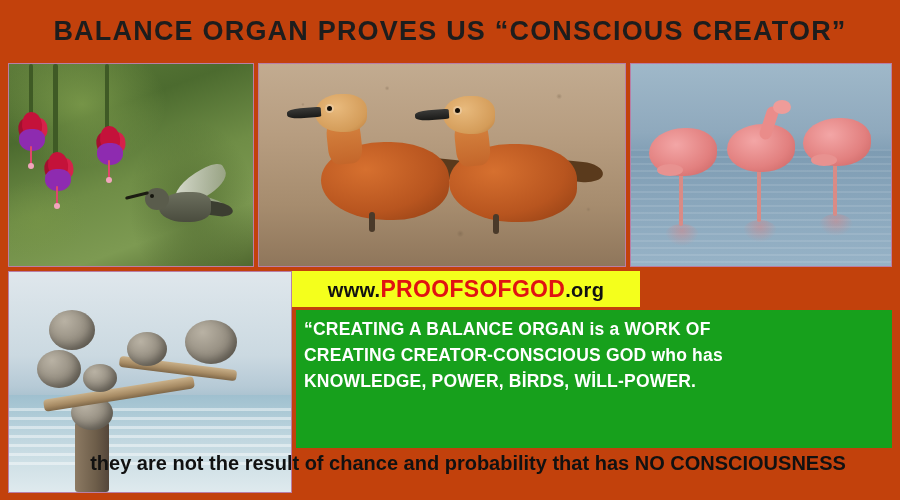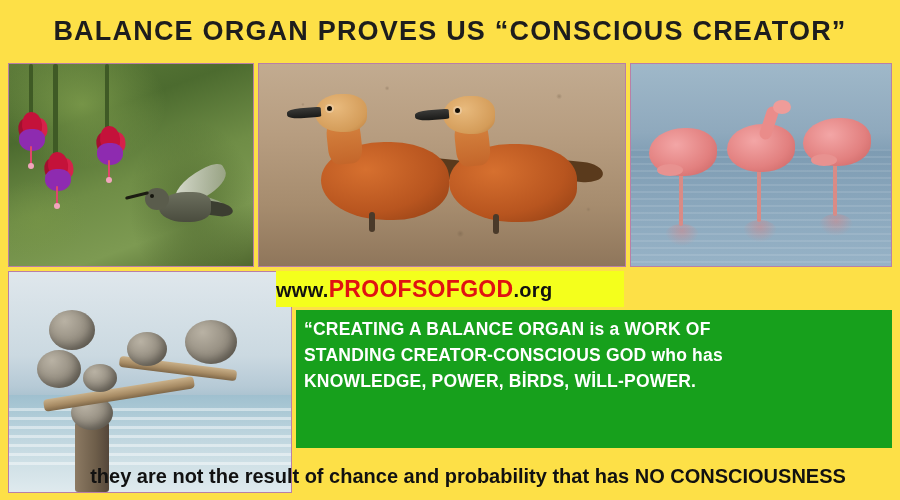--- a/index.html
+++ b/index.html
@@ -5,21 +5,21 @@
   * { box-sizing: border-box; margin: 0; padding: 0; }
   html, body {
     width: 900px; height: 500px;
     font-family: "Liberation Sans", sans-serif;
     background: #f6a5d8;
     overflow: hidden;
   }
   #poster {
     position: relative;
     width: 900px; height: 500px;
-    background: #fde047;
+    background: #c2410c;
   }
 
   
   .title-bar {
     position: absolute;
     left: 0; top: 0;
     width: 900px; height: 62px;
     display: flex; align-items: center; justify-content: center;
   }
   .title-text {
@@ -254,24 +254,24 @@
     box-shadow: inset -4px -4px 8px rgba(0,0,0,.28);
   }
   .plank { position: absolute;
     background: linear-gradient(180deg,#c9b089,#a68a63 60%,#7f6849);
     border-radius: 4px;
   }
 
   
   .url-band {
     position: absolute;
-    left: 276px; top: 271px;
+    left: 292px; top: 271px;
     width: 348px; height: 36px;
     background: #f4ff1c;
-    display: flex; align-items: center; justify-content: flex-start;
+    display: flex; align-items: center; justify-content: center;
   }
   .url-text { font-size: 20px; font-weight: bold; letter-spacing: .3px; }
   .url-www { color: #111; }
   .url-main { color: #e01212; font-size: 23px; }
   .url-org { color: #111; }
 
   
   .green-block {
     position: absolute;
     left: 296px; top: 310px;
@@ -286,21 +286,21 @@
     line-height: 26px;
     white-space: nowrap;
     letter-spacing: .2px;
   }
 
   
   .bottom-line {
     position: absolute;
     left: 0; top: 452px;
     width: 900px; height: 48px;
-    display: flex; align-items: center; justify-content: center; padding-left: 36px;
+    display: flex; justify-content: center; padding-left: 36px;
   }
   .bottom-text {
     font-size: 20px; font-weight: bold; color: #111; white-space: nowrap;
   }
 </style>
 </head>
 <body>
 
 <div id="poster">
 
@@ -404,21 +404,21 @@
   </div>
 
   <div class="url-band">
     <div class="url-text">
       <span class="url-www">www.</span><span class="url-main">PROOFSOFGOD</span><span class="url-org">.org</span>
     </div>
   </div>
 
   <div class="green-block">
     <div class="green-line">“CREATING  A  BALANCE  ORGAN  is  a WORK OF</div>
-    <div class="green-line">STANDING   CREATOR-CONSCIOUS  GOD who has</div>
+    <div class="green-line">CREATING   CREATOR-CONSCIOUS  GOD who has</div>
     <div class="green-line">KNOWLEDGE,  POWER, BİRDS, WİLL-POWER.</div>
   </div>
 
   <div class="bottom-line">
     <div class="bottom-text">they are not the result of chance and probability that has NO CONSCIOUSNESS</div>
   </div>
 
 </div>
 
 </body></html>

